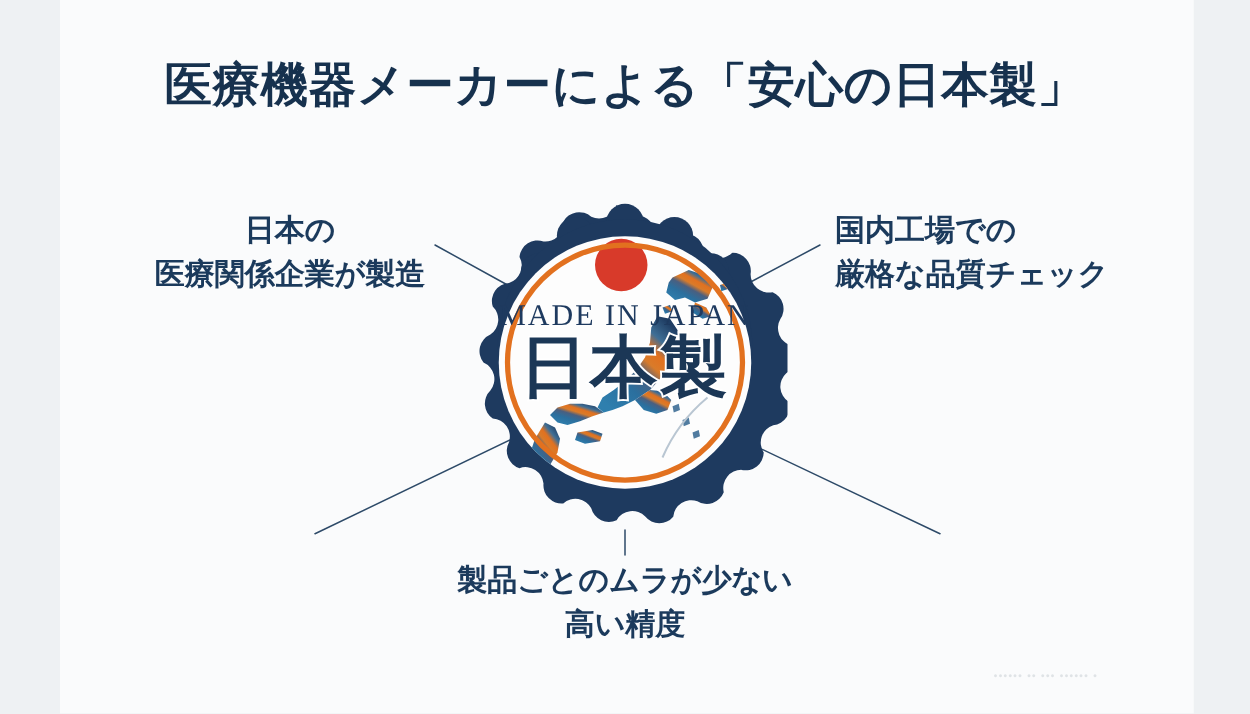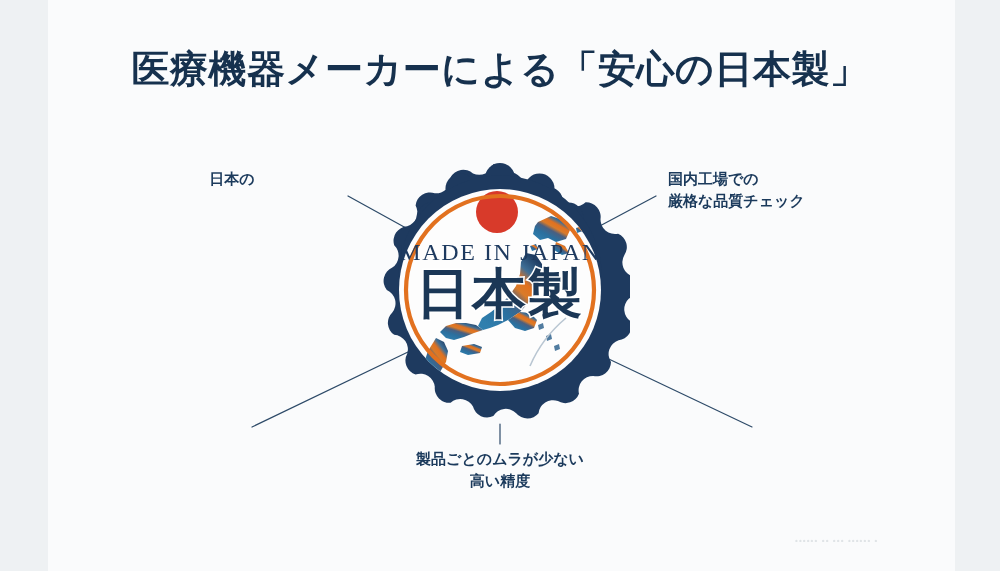--- a/index.html
+++ b/index.html
@@ -40,21 +40,21 @@
     font-weight: 700;
     letter-spacing: 0.5px;
     color: #16314e;
     white-space: nowrap;
     line-height: 1.15;
   }
 
   .callout {
     position: absolute;
     color: #1b3a5c;
-    font-size: 15px;
+    font-size: 24px;
     font-weight: 700;
     line-height: 1.45;
     white-space: nowrap;
   }
   #callout-left {
     left: 112px;
     top: 168px;
     text-align: center;
     width: 240px;
   }
@@ -117,20 +117,21 @@
       <line x1="406" y1="228" x2="348" y2="196"></line>
       <line x1="596" y1="228" x2="656" y2="196"></line>
       <line x1="408" y1="352" x2="252" y2="427"></line>
       <line x1="594" y1="352" x2="752" y2="427"></line>
       <line x1="500" y1="424" x2="500" y2="444"></line>
     </g>
   </svg>
 
   <div class="callout" id="callout-left">
     <div>日本の</div>
+    <div>医療関係企業が製造</div>
   </div>
 
   <div class="callout" id="callout-bottom">
     <div>製品ごとのムラが少ない</div>
     <div>高い精度</div>
   </div>
 
   <div class="callout" id="callout-right">
     <div>国内工場での</div>
     <div>厳格な品質チェック</div>

